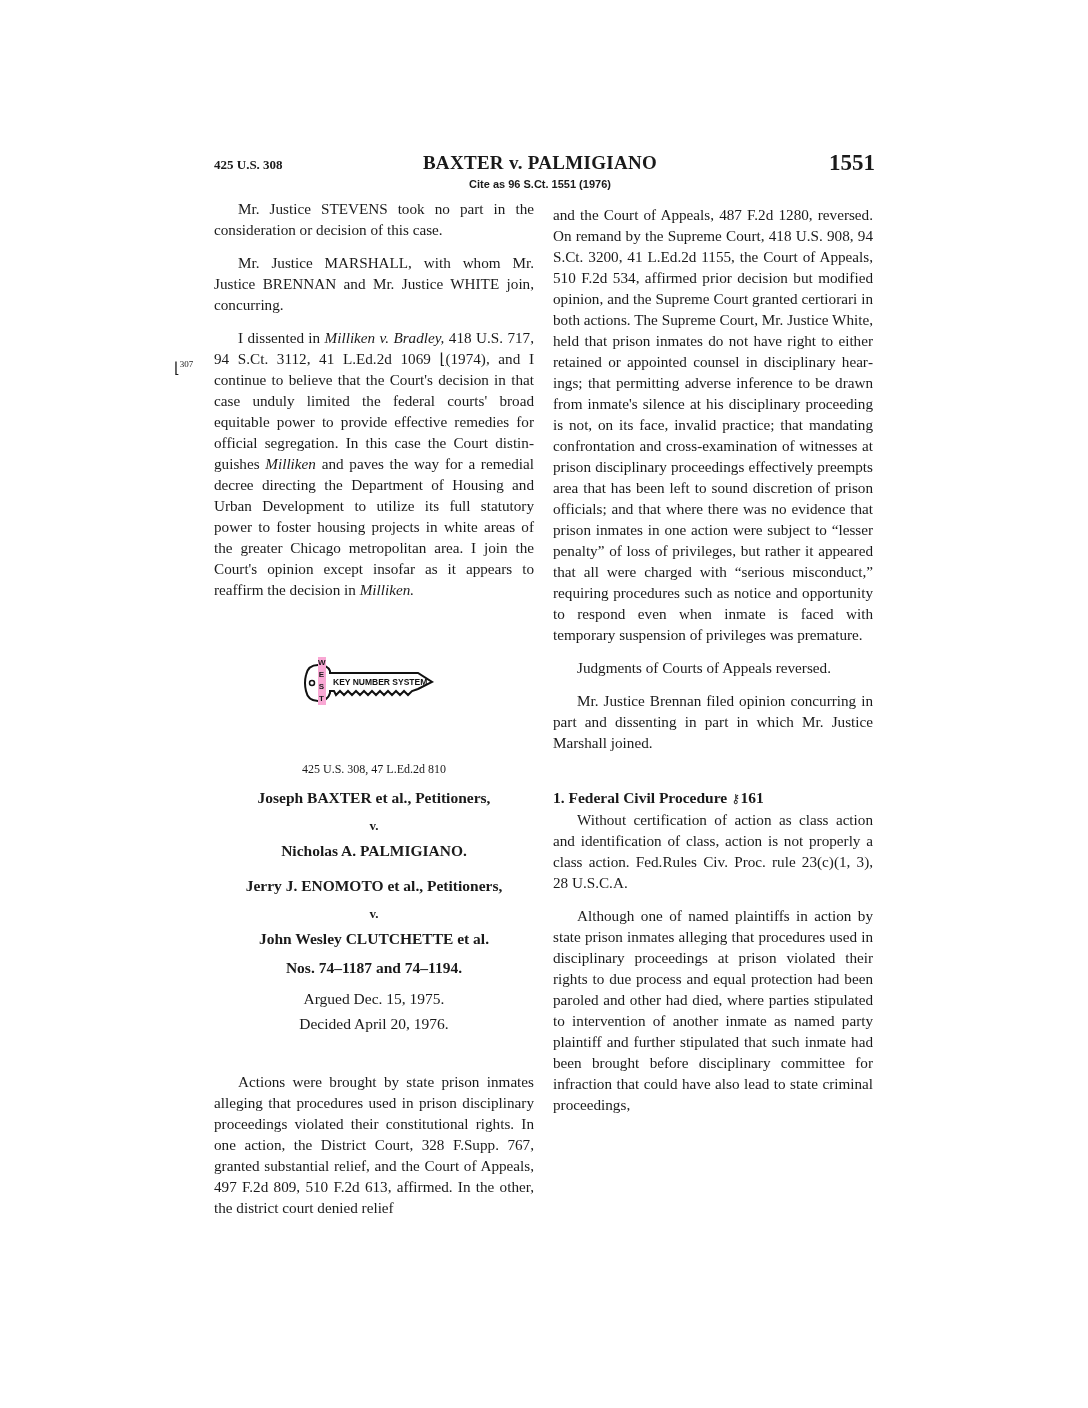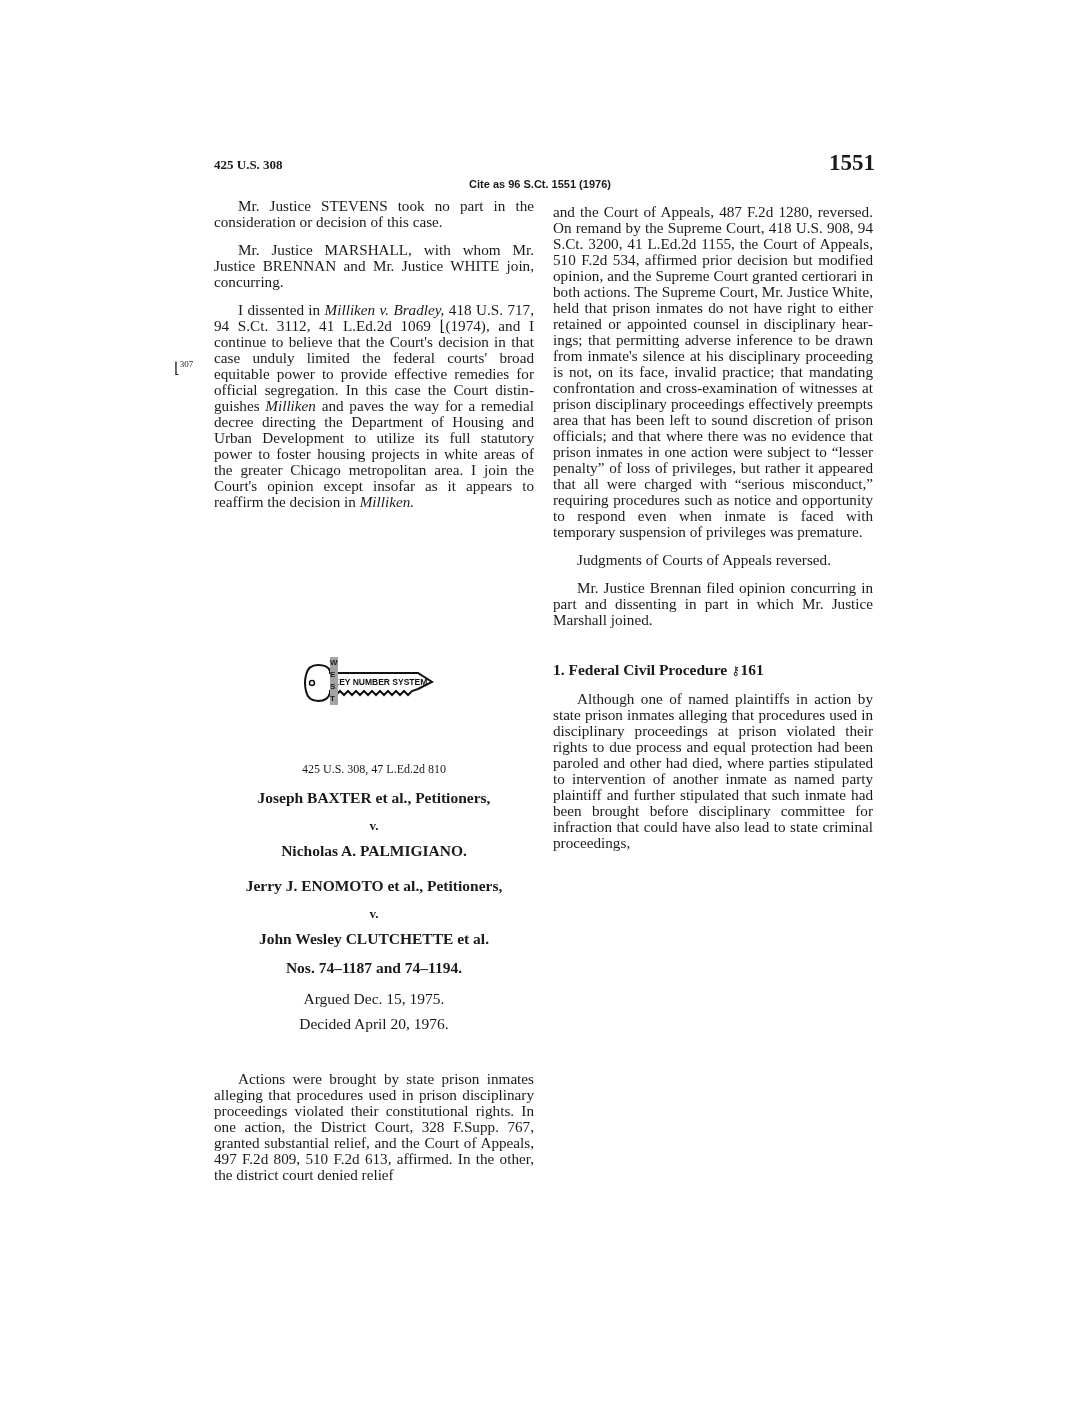--- a/index.html
+++ b/index.html
@@ -9,21 +9,21 @@
     color: #1a1a1a;
   }
   .page { position: absolute; left: 0; top: 0; width: 1060px; height: 1408px; }
 
   
   .hdr-left { position: absolute; left: 214px; top: 157px; font-size: 13px; font-weight: bold; font-family: "Liberation Serif", serif; }
   .hdr-center { position: absolute; left: 390px; top: 152px; width: 300px; text-align: center; font-size: 19px; font-weight: bold; font-family: "Liberation Serif", serif; letter-spacing: 0.3px; }
   .hdr-cite { position: absolute; left: 390px; top: 178px; width: 300px; text-align: center; font-size: 11px; font-weight: bold; font-family: "Liberation Sans", sans-serif; }
   .hdr-right { position: absolute; left: 820px; top: 150px; width: 55px; text-align: right; font-size: 23px; font-weight: bold; font-family: "Liberation Serif", serif; }
 
-  .col { position: absolute; width: 320px; font-family: "Liberation Serif", serif; font-size: 15.2px; line-height: 16px; }
+  .col { position: absolute; width: 320px; font-family: "Liberation Serif", serif; font-size: 15.2px; line-height: 21px; }
   .col p { margin: 0; text-align: justify; text-indent: 24px; hyphens: manual; }
   .col-left { left: 214px; top: 198px; }
   .col-right { left: 553px; top: 204px; }
 
   .gap-s { height: 12px; }
 
   .margin-mark { position: absolute; left: 174px; top: 359px; font-family: "Liberation Serif", serif; font-size: 15px; }
   .margin-mark sup { font-size: 9px; }
   .pagebreak { text-decoration: underline; }
 
@@ -39,20 +39,21 @@
 
   .headnote-title { font-weight: bold; font-size: 15.5px; text-indent: 0 !important; }
   .keysym { font-size: 13px; font-family: "DejaVu Sans", sans-serif; }
 </style>
 </head>
 <body>
 
 <div class="page">
 
   <div class="hdr-left">425 U.S. 308</div>
+  <div class="hdr-center">BAXTER v. PALMIGIANO</div>
   <div class="hdr-cite">Cite as 96 S.Ct. 1551 (1976)</div>
   <div class="hdr-right">1551</div>
 
   <div class="margin-mark">
     <span class="pagebreak">⌊</span><sup>307</sup>
   </div>
 
   <div class="col col-left">
     <p>Mr. Justice STEVENS took no part in the consideration or decision of this case.</p>
     <div class="gap-s"></div>
@@ -61,21 +62,21 @@
     <p><span>I dissented in </span><i>Milliken v. Bradley,</i><span> 418 U.S. 717, 94 S.Ct. 3112, 41 L.Ed.2d 1069 </span><span class="pagebreak">⌊</span><span>(1974), and I continue to believe that the Court's decision in that case unduly limited the federal courts' broad equitable power to provide effective remedies for official seg­regation. In this case the Court distin­guishes </span><i>Milliken</i><span> and paves the way for a remedial decree directing the Department of Housing and Urban Development to uti­lize its full statutory power to foster hous­ing projects in white areas of the greater Chicago metropolitan area. I join the Court's opinion except insofar as it appears to reaffirm the decision in </span><i>Milliken.</i></p>
   </div>
 
   <div class="key-logo">
     <svg width="140" height="60" viewBox="0 0 140 60">
       <path d="M18 12 Q8 12 6 22 Q4 30 6 38 Q8 48 18 48 Q28 48 30 40 L30 38 L34 38 L36 42 L40 38 L44 42 L48 38 L52 42 L56 38 L60 42 L64 38 L68 42 L72 38 L76 42 L80 38 L84 42 L88 38 L92 42 L96 38 L100 42 L104 38 L108 42 L112 38 L118 36 L132 29 L118 20 L30 20 L30 18 Q28 12 18 12 Z" fill="none" stroke="#111" stroke-width="2"></path>
       <circle cx="12" cy="30" r="2.5" fill="none" stroke="#111" stroke-width="1.5"></circle>
       <text x="21" y="32" font-family="Liberation Sans, sans-serif" font-size="8" font-weight="bold" fill="#111" text-anchor="middle"></text>
       <text x="33" y="32" font-family="Liberation Sans, sans-serif" font-size="8.5" font-weight="bold" fill="#111">KEY NUMBER SYSTEM</text>
     </svg>
-    <div style="position:absolute;left:30px;top:4px;width:8px;font:bold 8px 'Liberation Sans',sans-serif;line-height:12px;text-align:left;background:#a3a3a3;">
+    <div style="position:absolute;left:18px;top:4px;width:8px;font:bold 8px 'Liberation Sans',sans-serif;line-height:12px;text-align:center;background:#f9a8d4;">
       <span id="westv" style="display:block;word-break:break-all;width:7px;">WEST</span>
     </div>
   </div>
 
   <div class="caption cap-cite">425 U.S. 308, 47 L.Ed.2d 810</div>
   <div class="caption cap-bold" style="top:789px">Joseph BAXTER et al., Petitioners,</div>
   <div class="caption cap-v" style="top:818px">v.</div>
   <div class="caption cap-bold" style="top:842px">Nicholas A. PALMIGIANO.</div>
   <div class="caption cap-bold" style="top:877px">Jerry J. ENOMOTO et al., Petitioners,</div>
   <div class="caption cap-v" style="top:906px">v.</div>
@@ -90,17 +91,18 @@
 
   <div class="col col-right">
     <p style="text-indent:0">and the Court of Appeals, 487 F.2d 1280, reversed. On remand by the Supreme Court, 418 U.S. 908, 94 S.Ct. 3200, 41 L.Ed.2d 1155, the Court of Appeals, 510 F.2d 534, affirmed prior decision but modi­fied opinion, and the Supreme Court grant­ed certiorari in both actions. The Supreme Court, Mr. Justice White, held that prison inmates do not have right to either retained or appointed counsel in disciplinary hear­ings; that permitting adverse inference to be drawn from inmate's silence at his disci­plinary proceeding is not, on its face, invalid practice; that mandating confrontation and cross-examination of witnesses at prison disciplinary proceedings effectively preempts area that has been left to sound discretion of prison officials; and that where there was no evidence that prison inmates in one action were subject to “less­er penalty” of loss of privileges, but rather it appeared that all were charged with “se­rious misconduct,” requiring procedures such as notice and opportunity to respond even when inmate is faced with temporary suspension of privileges was premature.</p>
     <div class="gap-s"></div>
     <p>Judgments of Courts of Appeals re­versed.</p>
     <div class="gap-s"></div>
     <p>Mr. Justice Brennan filed opinion con­curring in part and dissenting in part in which Mr. Justice Marshall joined.</p>
     <div style="height:34px"></div>
 
     <p class="headnote-title"><span>1.</span> <span>Federal Civil Procedure</span> <span class="keysym">⚷</span><span>161</span></p>
+    <p>Without certification of action as class action and identification of class, action is not properly a class action. Fed.Rules Civ. Proc. rule 23(c)(1, 3), 28 U.S.C.A.</p>
     <div class="gap-s"></div>
     <p>Although one of named plaintiffs in action by state prison inmates alleging that procedures used in disciplinary proceedings at prison violated their rights to due process and equal protection had been paroled and other had died, where parties stipulated to intervention of another inmate as named party plaintiff and further stipulated that such inmate had been brought before disci­plinary committee for infraction that could have also lead to state criminal proceedings,</p>
   </div>
 
 </div>
 
 </body></html>

